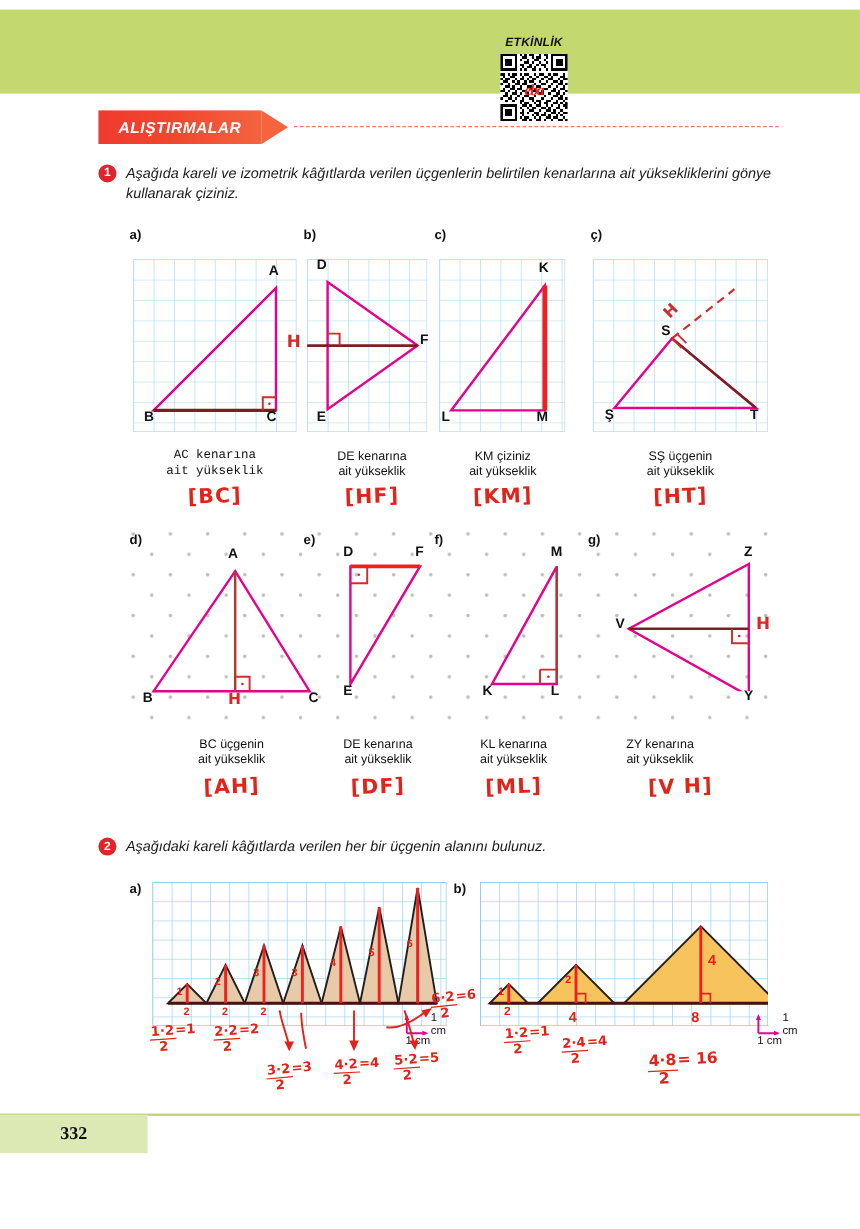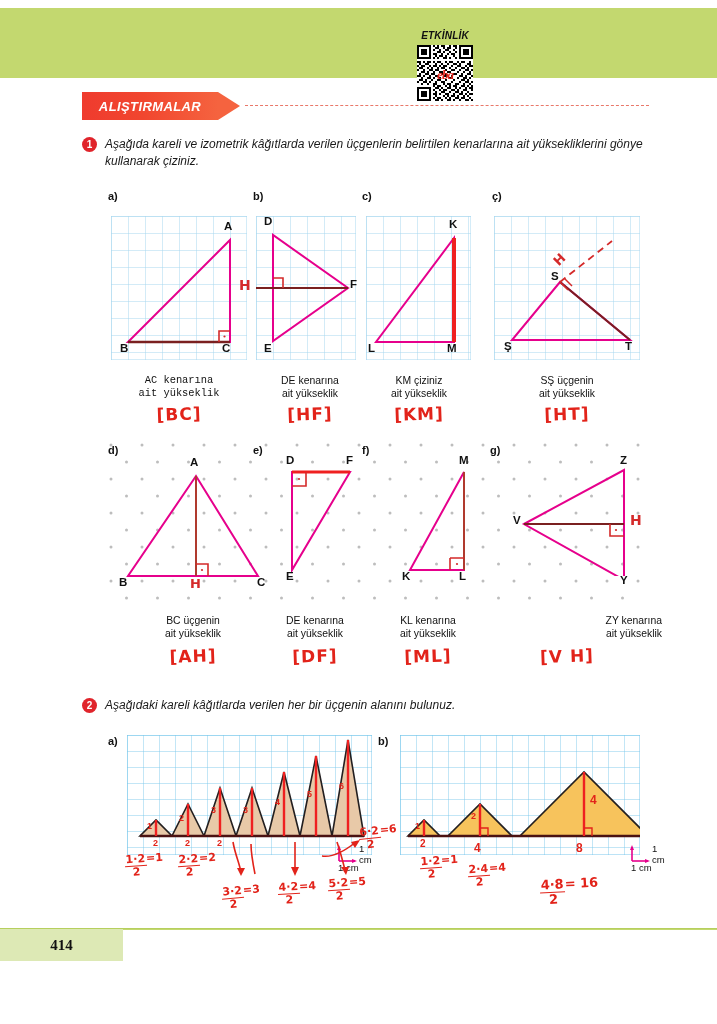--- a/index.html
+++ b/index.html
@@ -452,21 +452,21 @@
     <polygon points="12,72 112,18 112,128" fill="none" stroke="#e6008c" stroke-width="2"></polygon>
     <line x1="12" y1="72" x2="112" y2="72" stroke="#7a2020" stroke-width="2"></line>
     <path d="M98 72 L98 84 L112 84" fill="none" stroke="#d42a2a" stroke-width="1.6"></path>
     <circle cx="104" cy="78" r="1.1" fill="#d42a2a"></circle>
   </svg>
   <div style="position:absolute;left:108px;top:2px;font-size:11.5px;font-weight:700;color:#111;">Z</div>
   <div style="position:absolute;left:1px;top:62px;font-size:11.5px;font-weight:700;color:#111;">V</div>
   <div style="position:absolute;left:108px;top:122px;font-size:11.5px;font-weight:700;color:#111;">Y</div>
   <div style="position:absolute;left:118px;top:60px;color:#d42a2a;font-size:14px;font-weight:700;font-family:'DejaVu Sans',sans-serif;">H</div>
 </div>
-<div class="caption" style="left:512px;top:614px;width:150px;text-align:right;">
+<div class="caption" style="left:475px;top:614px;width:150px;">
   <div>ZY kenarına</div>
   <div>ait  yükseklik</div>
 </div>
 <div class="hand" style="left:492px;top:646px;width:150px;">[V H]</div>
 
 <div class="qnum" style="left:82px;top:698px;">2</div>
 <div class="qtext" style="left:105px;top:697px;width:540px;">Aşağıdaki kareli kâğıtlarda verilen her bir üçgenin alanını bulunuz.</div>
 
 <div class="sublabel" style="left:108px;top:735px;">a)</div>
 <div class="sublabel" style="left:378px;top:735px;">b)</div>
@@ -633,14 +633,14 @@
 </div>
 <div style="position:absolute;left:540px;top:876px;">
   <div style="color:#e2231a;font-size:13px;font-weight:700;transform:rotate(-3deg);font-family:'DejaVu Sans',sans-serif;">
     <span style="border-bottom:1.5px solid #e2231a;padding:0 1px;">4·8</span><span>= 16</span>
     <div style="text-align:center;width:26px;">2</div>
   </div>
 </div>
 
 <div class="footbar"></div>
 <div class="footgreen"></div>
-<div class="pageno">414</div>
+<div class="pageno">332</div>
 <div class="footgreen2"></div>
 
 </body></html>

